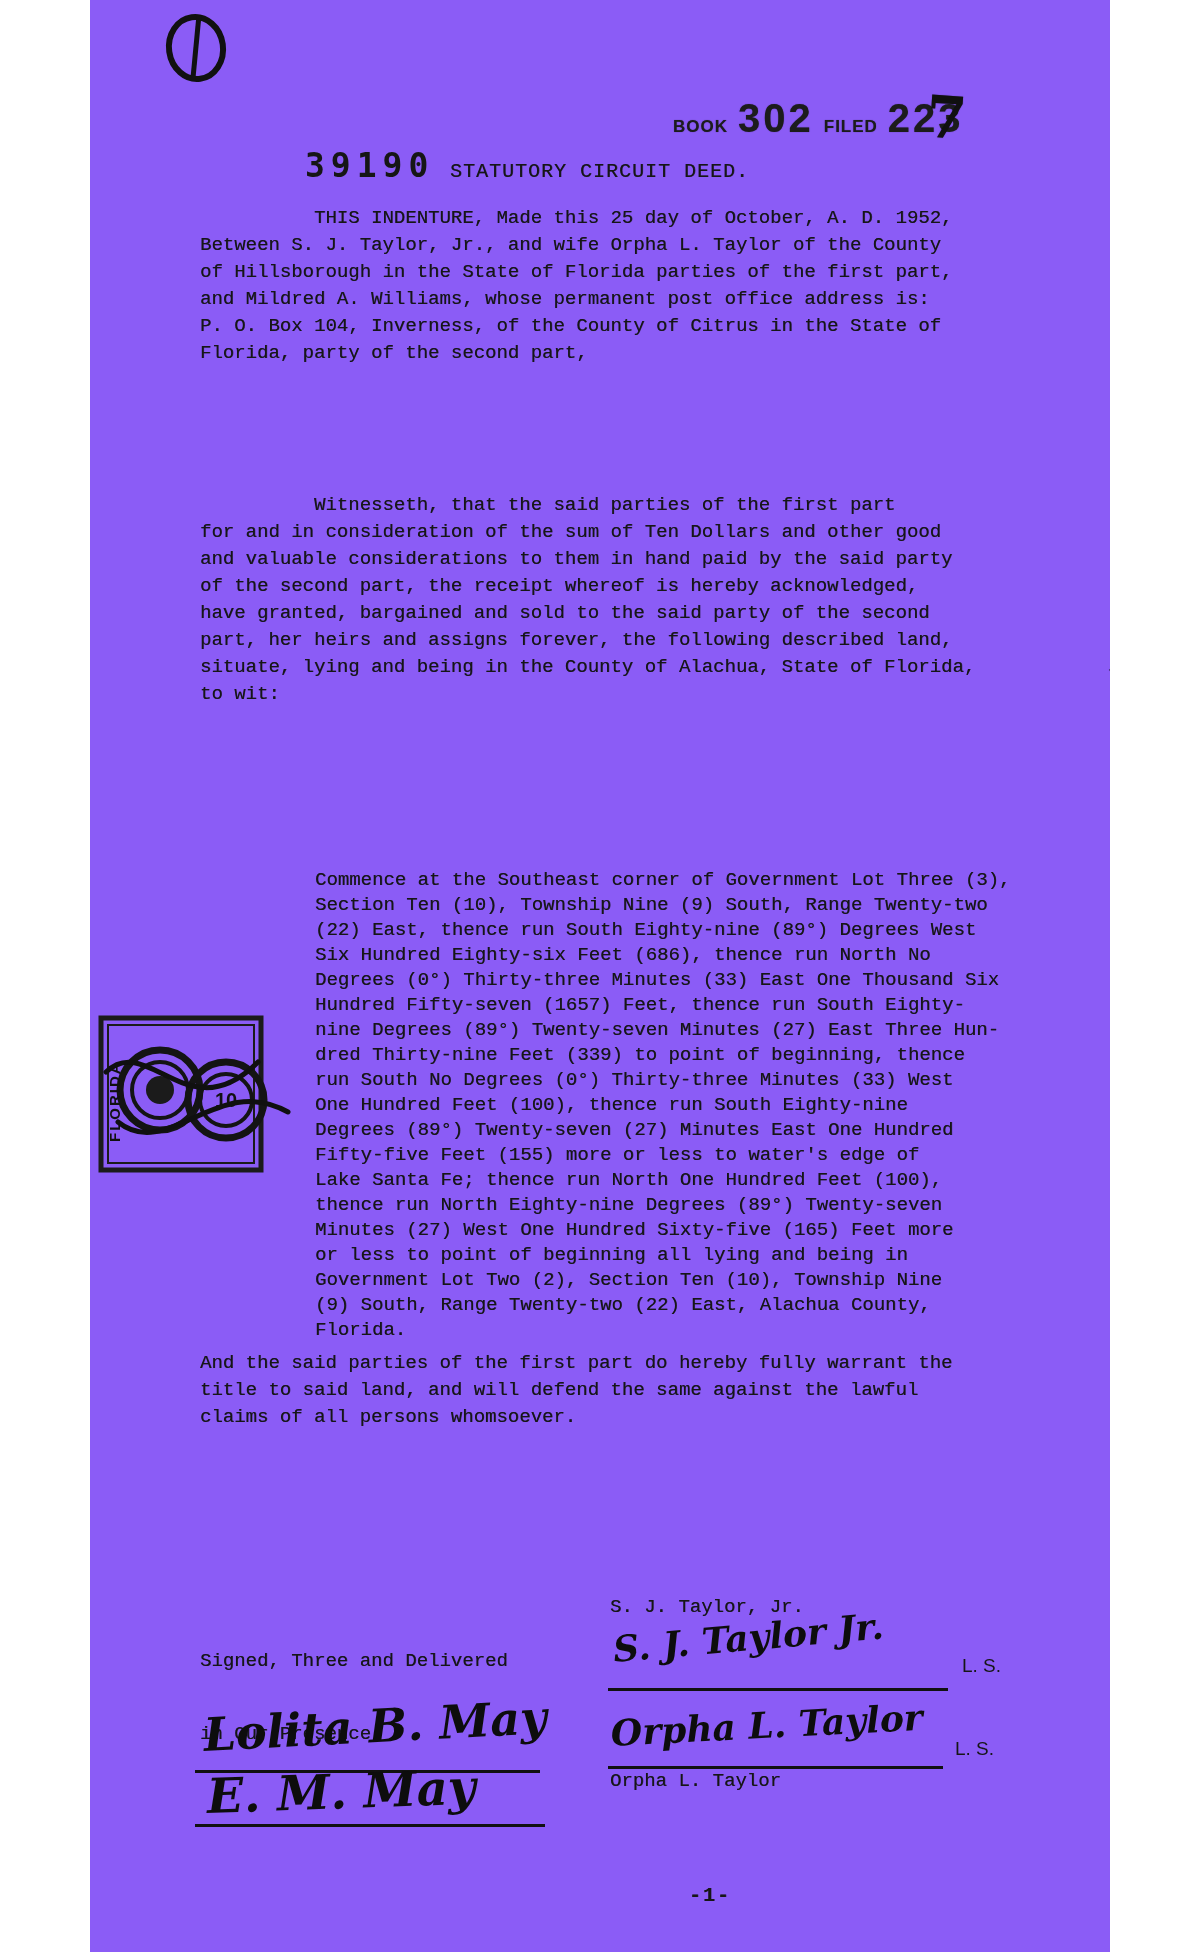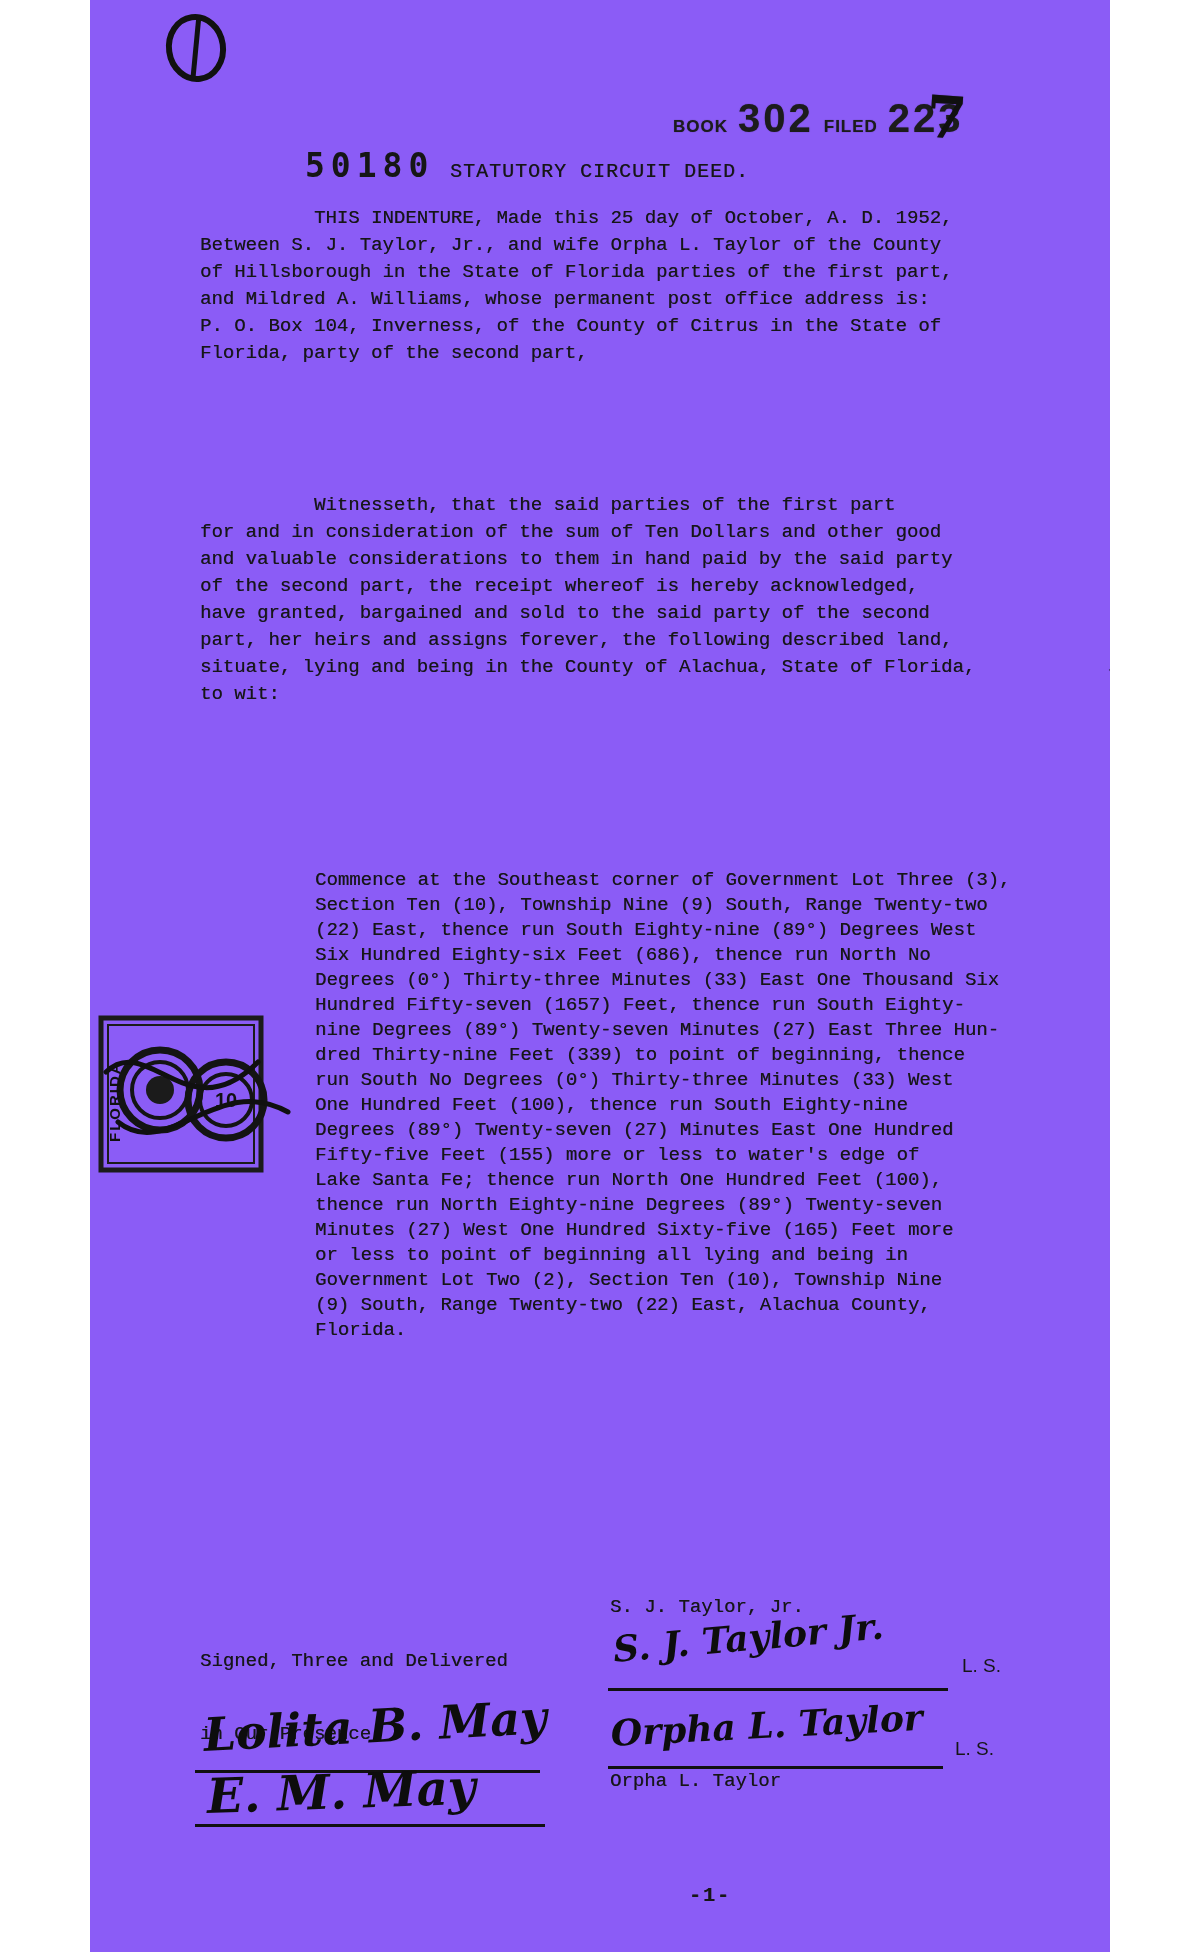--- a/index.html
+++ b/index.html
@@ -75,21 +75,21 @@
   <div class="book-stamp">
     <span class="small">BOOK</span>
     <span class="big">302</span>
     <span class="small">FILED</span>
     <span class="page-num-wrap">
       <span class="big">223</span>
       <span class="hand-seven">7</span>
     </span>
   </div>
 
-  <div class="instr">50180</div>
+  <div class="instr">39190</div>
   <div class="mono doc-title" style="position:absolute;">STATUTORY CIRCUIT DEED.</div>
 
   <div class="mono para" style="top:205px;">          THIS INDENTURE, Made this 25 day of October, A. D. 1952,
 Between S. J. Taylor, Jr., and wife Orpha L. Taylor of the County
 of Hillsborough in the State of Florida parties of the first part,
 and Mildred A. Williams, whose permanent post office address is:
 P. O. Box 104, Inverness, of the County of Citrus in the State of
 Florida, party of the second part,</div>
   <div class="mono para" style="top:492px;">          Witnesseth, that the said parties of the first part
 for and in consideration of the sum of Ten Dollars and other good
@@ -111,20 +111,23 @@
 One Hundred Feet (100), thence run South Eighty-nine
 Degrees (89°) Twenty-seven (27) Minutes East One Hundred
 Fifty-five Feet (155) more or less to water's edge of
 Lake Santa Fe; thence run North One Hundred Feet (100),
 thence run North Eighty-nine Degrees (89°) Twenty-seven
 Minutes (27) West One Hundred Sixty-five (165) Feet more
 or less to point of beginning all lying and being in
 Government Lot Two (2), Section Ten (10), Township Nine
 (9) South, Range Twenty-two (22) East, Alachua County,
 Florida.</div>
+  <div class="mono para" style="top:1350px;">And the said parties of the first part do hereby fully warrant the
+title to said land, and will defend the same against the lawful
+claims of all persons whomsoever.</div>
 
   <div class="filed-stamp">
     <div class="filed-inner">
       <div class="filed-word">FILED</div>
       <div class="filed-date">1952 NOV -4  AM 9: 52</div>
       <div class="filed-office">CLERK CIRCUIT COURT,</div>
       <div class="filed-county">ALACHUA COUNTY, FLA.</div>
     </div>
   </div>
 

